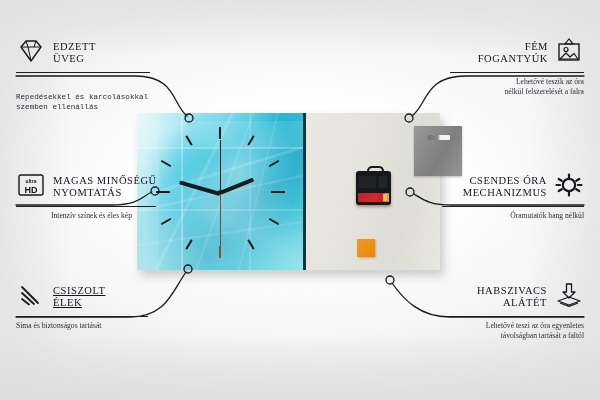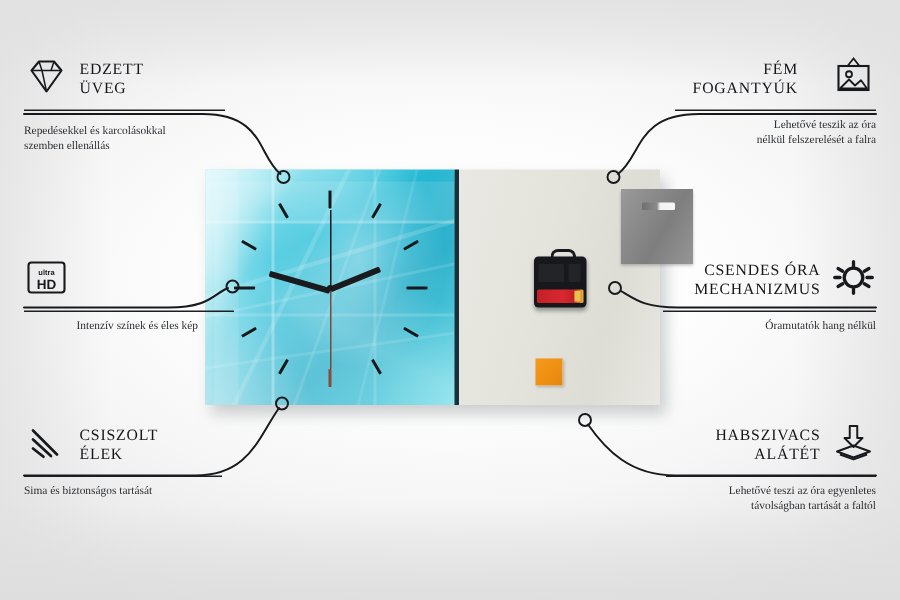--- a/index.html
+++ b/index.html
@@ -191,55 +191,57 @@
       <span class="ic">
         <svg width="30" height="26" viewBox="0 0 30 26">
           <path d="M5 9 L10 3 L20 3 L25 9 L15 23 Z" fill="none" stroke="#17191c" stroke-width="1.4" stroke-linejoin="round"></path>
           <path d="M5 9 L25 9 M10 3 L12 9 L15 23 M20 3 L18 9" fill="none" stroke="#17191c" stroke-width="1"></path>
         </svg>
       </span>
       <span class="co-title" style="margin-left:7px;">EDZETT
 ÜVEG</span>
     </div>
     <div class="co-rule" style="margin-top:4px;width:134px;"></div>
-    <div class="co-desc" style="margin-top:8px;">Repedésekkel és karcolásokkal
+    <div class="co-desc" style="margin-top:20px;font-family:Liberation Mono, monospace;">Repedésekkel és karcolásokkal
 szemben ellenállás</div>
   </div>
 
   <div class="callout" style="left:16px;top:172px;width:160px;">
     <div class="head left">
       <span class="ic">
         <svg width="30" height="26" viewBox="0 0 30 26">
           <rect x="3" y="3" width="24" height="20" rx="2" fill="none" stroke="#17191c" stroke-width="1.4"></rect>
           <text x="15" y="11" font-family="Liberation Sans, sans-serif" font-size="5" font-weight="bold" text-anchor="middle" fill="#17191c">ultra</text>
           <text x="15" y="20.5" font-family="Liberation Sans, sans-serif" font-size="9" font-weight="bold" text-anchor="middle" fill="#17191c">HD</text>
         </svg>
       </span>
+      <span class="co-title" style="margin-left:7px;">MAGAS MINŐSÉGŰ
+NYOMTATÁS</span>
     </div>
     <div class="co-rule" style="margin-top:4px;width:140px;"></div>
     <div class="co-desc" style="margin-top:4px;padding-left:35px;">Intenzív színek és éles kép</div>
   </div>
 
   <div class="callout" style="left:16px;top:282px;width:150px;">
     <div class="head left">
       <span class="ic">
         <svg width="30" height="26" viewBox="0 0 30 26">
           <path d="M6 5 L22 21 M6 11 L18 22 M6 17 L13 22.5" fill="none" stroke="#17191c" stroke-width="1.8" stroke-linecap="round"></path>
         </svg>
       </span>
-      <span class="co-title" style="margin-left:7px;">CSISZOLT
+      <span class="co-title" style="margin-left:7px;text-decoration:underline;">CSISZOLT
 ÉLEK</span>
     </div>
     <div class="co-rule" style="margin-top:4px;width:132px;"></div>
     <div class="co-desc" style="margin-top:4px;">Sima és biztonságos tartását</div>
   </div>
 
   <div class="callout" style="left:434px;top:38px;width:150px;text-align:right;">
     <div class="head right">
-      <span class="co-title" style="margin-right:22px;">FÉM
+      <span class="co-title" style="margin-right:6px;">FÉM
 FOGANTYÚK</span>
       <span class="ic">
         <svg width="30" height="26" viewBox="0 0 30 26">
           <path d="M15 1 L11 6 L19 6 Z" fill="none" stroke="#17191c" stroke-width="1.2"></path>
           <rect x="5" y="6" width="20" height="16" fill="none" stroke="#17191c" stroke-width="1.4"></rect>
           <circle cx="12" cy="11.5" r="2" fill="none" stroke="#17191c" stroke-width="1.2"></circle>
           <path d="M6 21 L12 15 L16 19 L20 15.5 L24 21 Z" fill="none" stroke="#17191c" stroke-width="1.2" stroke-linejoin="round"></path>
         </svg>
       </span>
     </div>

